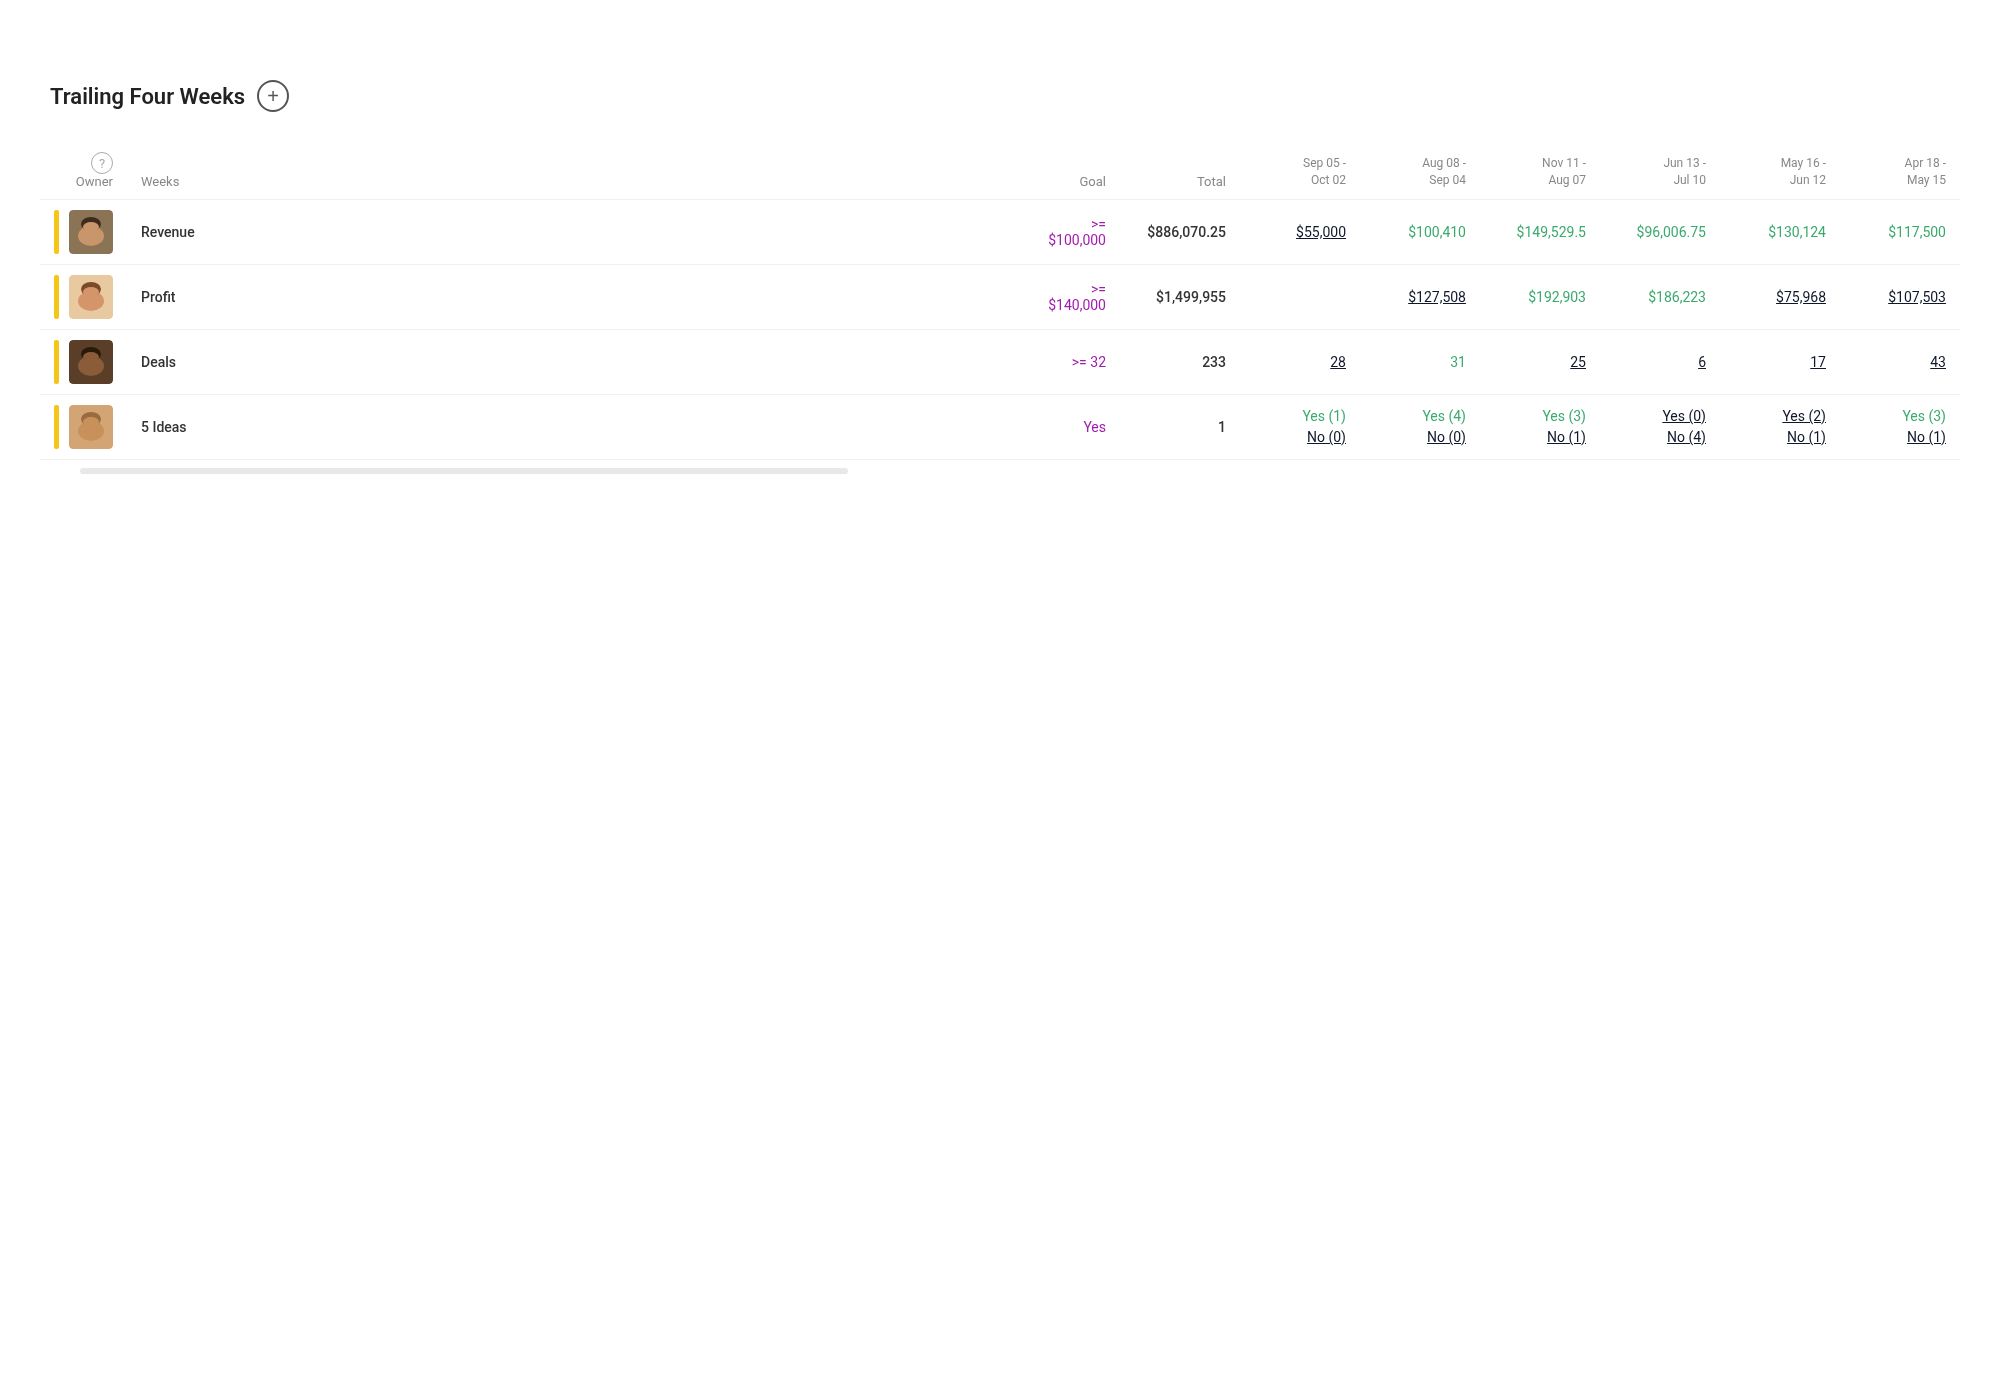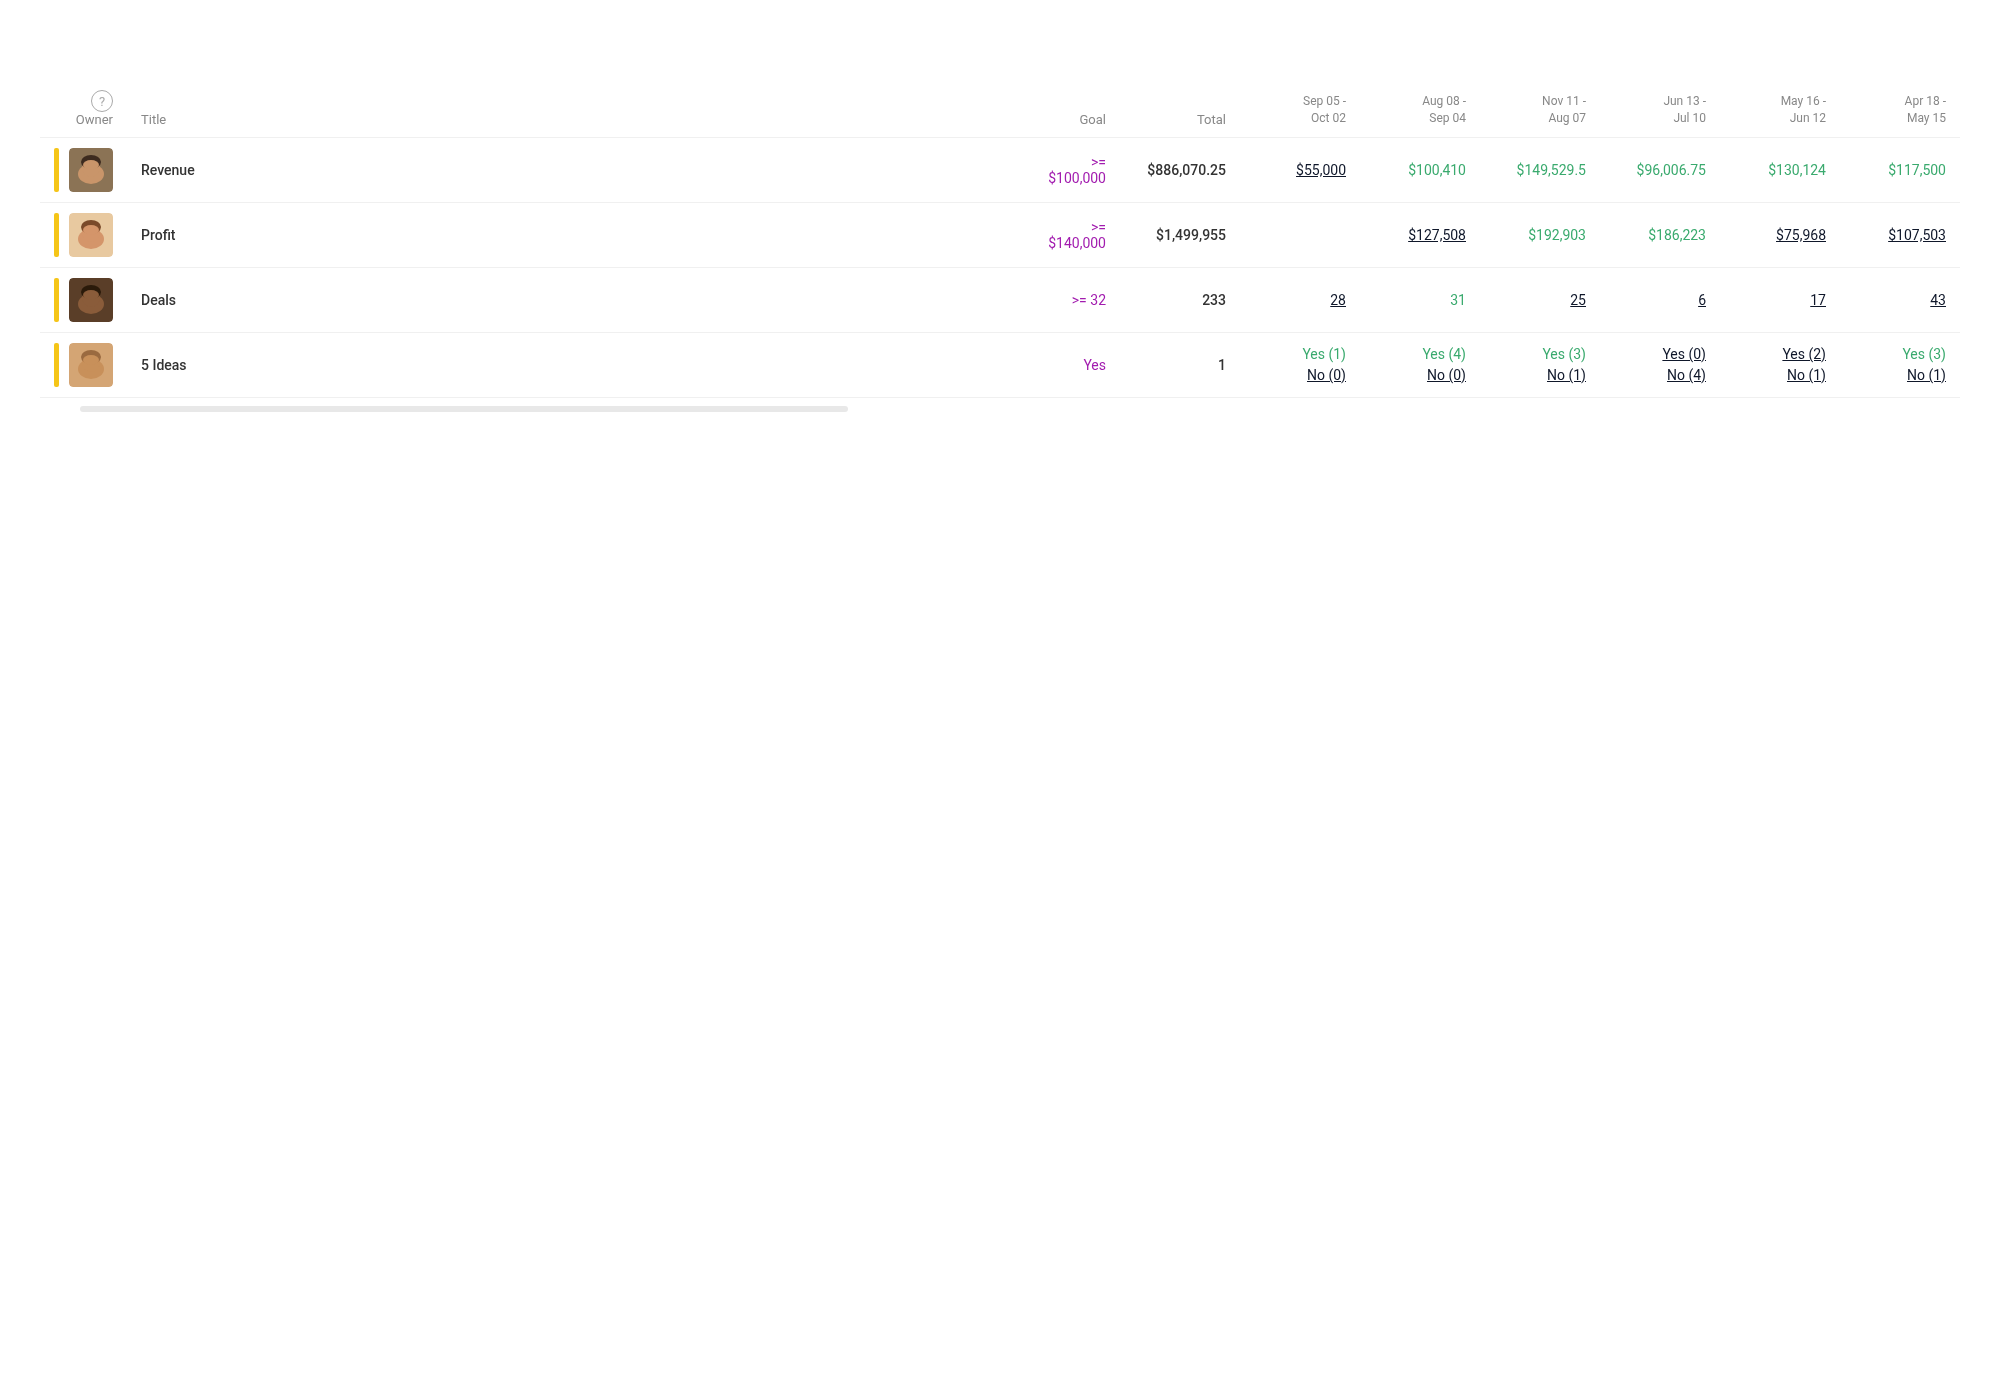--- a/index.html
+++ b/index.html
@@ -162,29 +162,35 @@
     .th-two-line {
       line-height: 1.4;
     }
   </style>
 </head>
 <body>
 
 <div class="page-wrapper">
 
 
+  <div class="section-header">
+    <span class="section-title">Trailing Four Weeks</span>
+    <button class="add-btn">
+      <span>+</span>
+    </button>
+  </div>
 
   <table class="data-table">
     <thead>
       <tr>
         <th class="col-owner">
           <span class="owner-icon">?</span>
           <span>Owner</span>
         </th>
-        <th class="left col-title">Title</th>
+        <th class="left col-title">Weeks</th>
         <th class="col-goal">Goal</th>
         <th class="col-total">Total</th>
         <th class="col-period th-two-line">
           <span>Sep 05 -</span><br>
           <span>Oct 02</span>
         </th>
         <th class="col-period th-two-line">
           <span>Aug 08 -</span><br>
           <span>Sep 04</span>
         </th>

